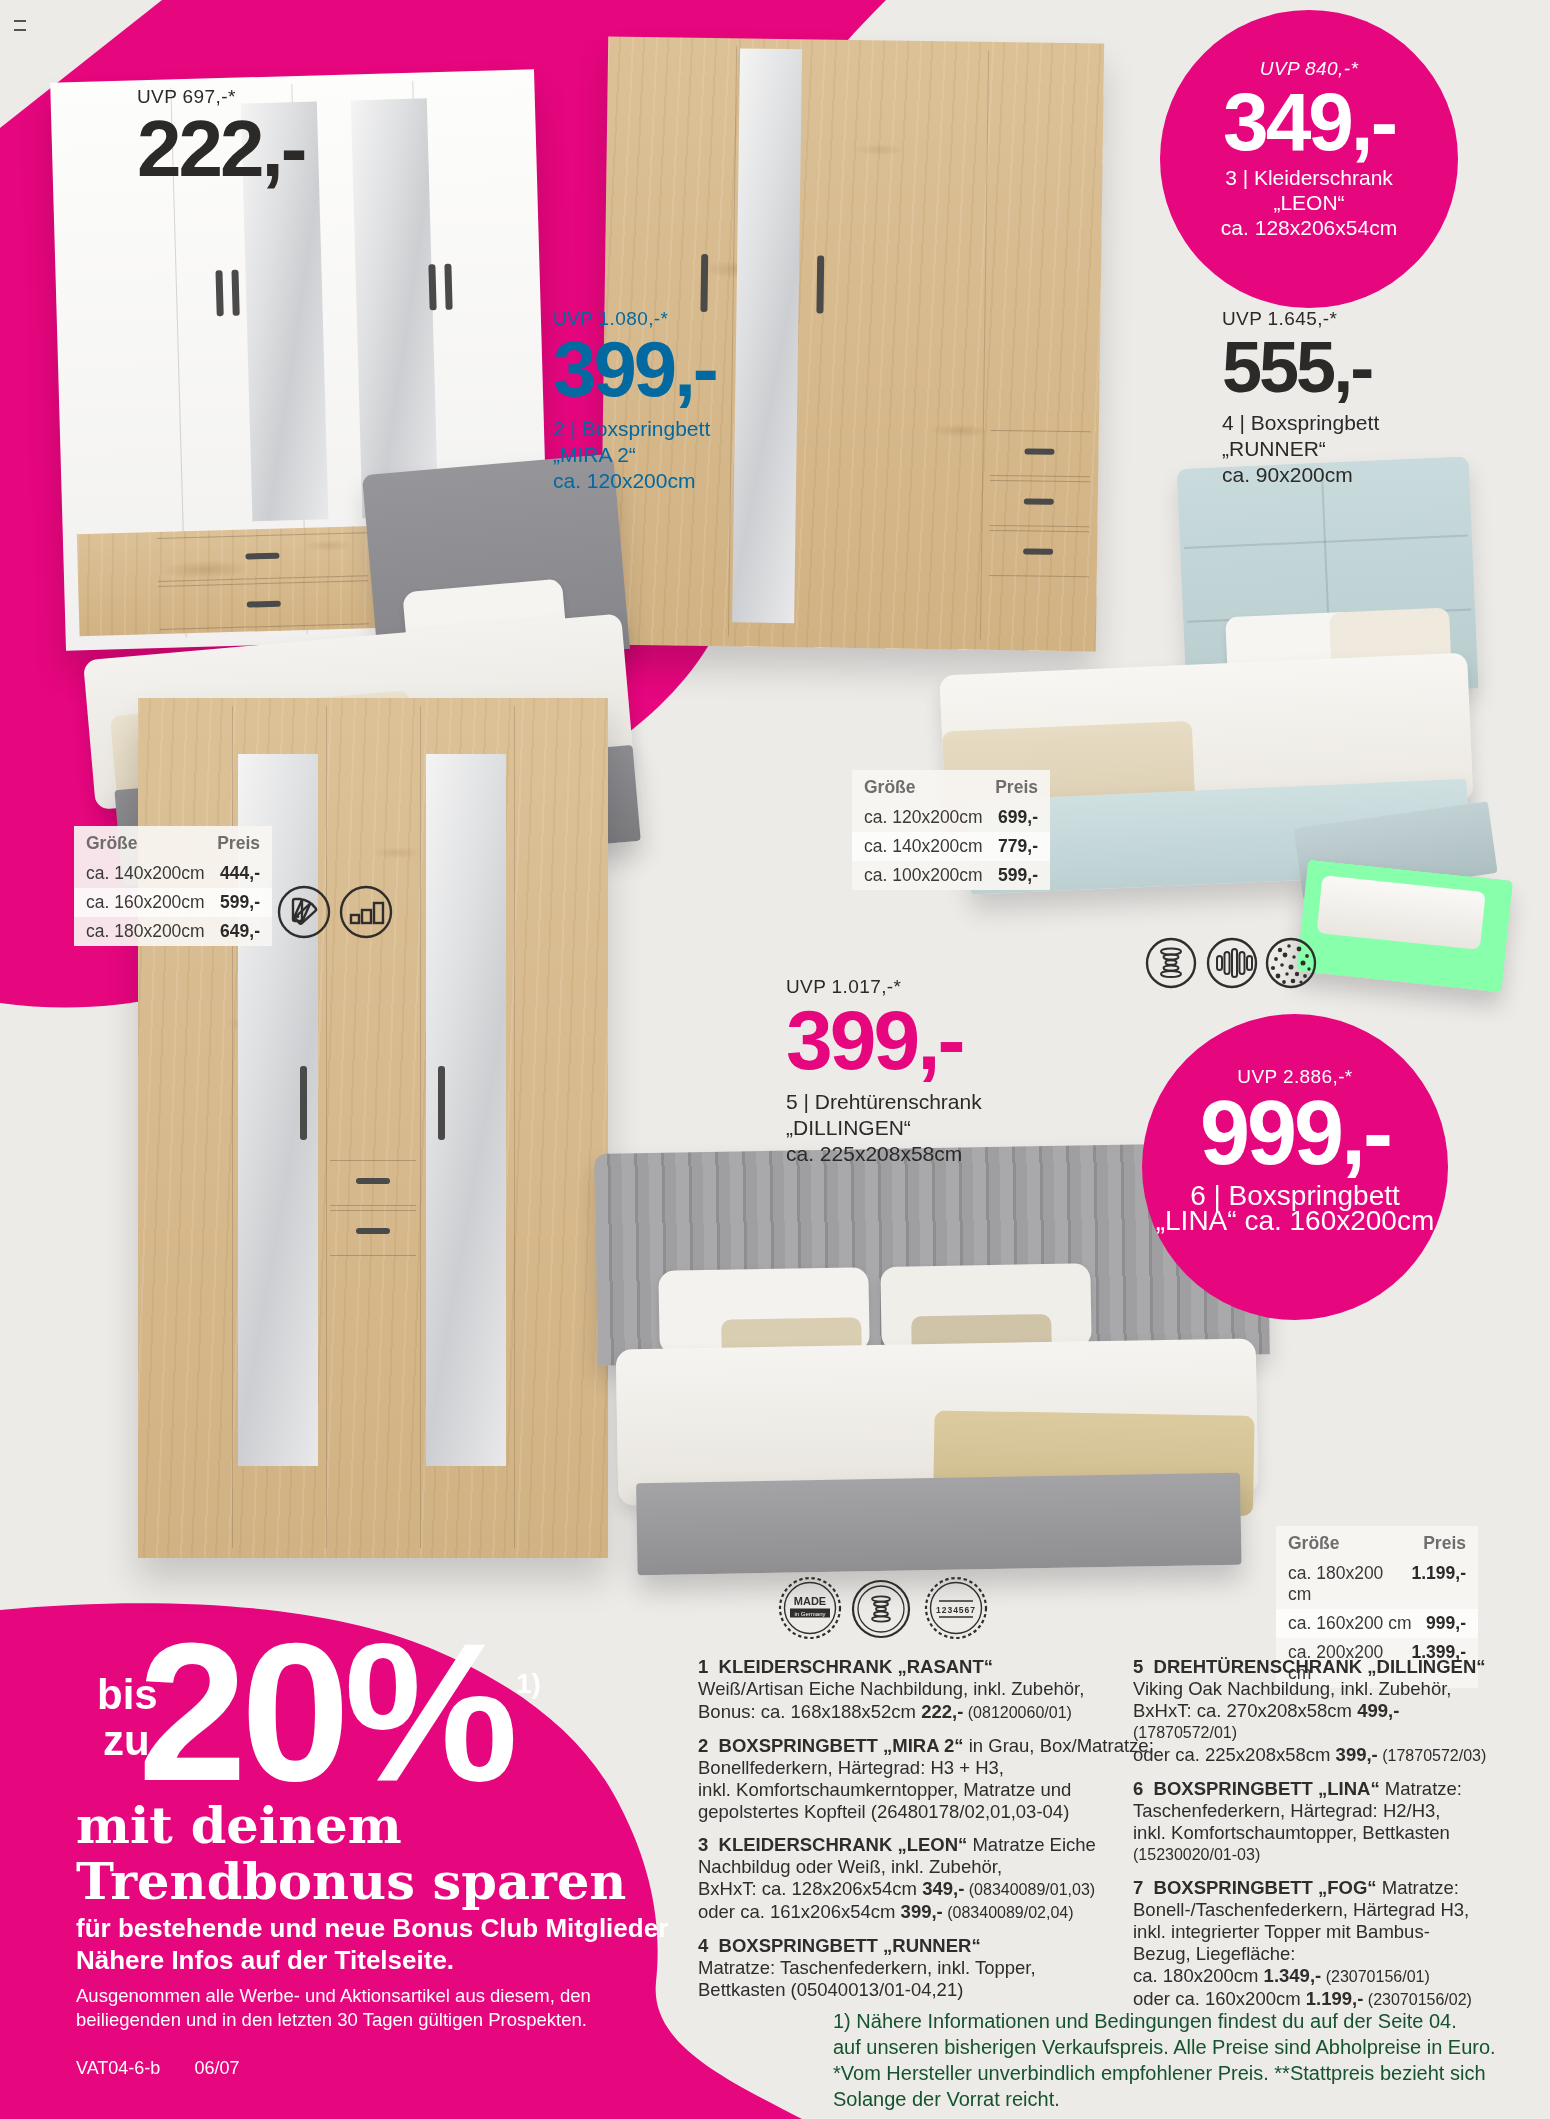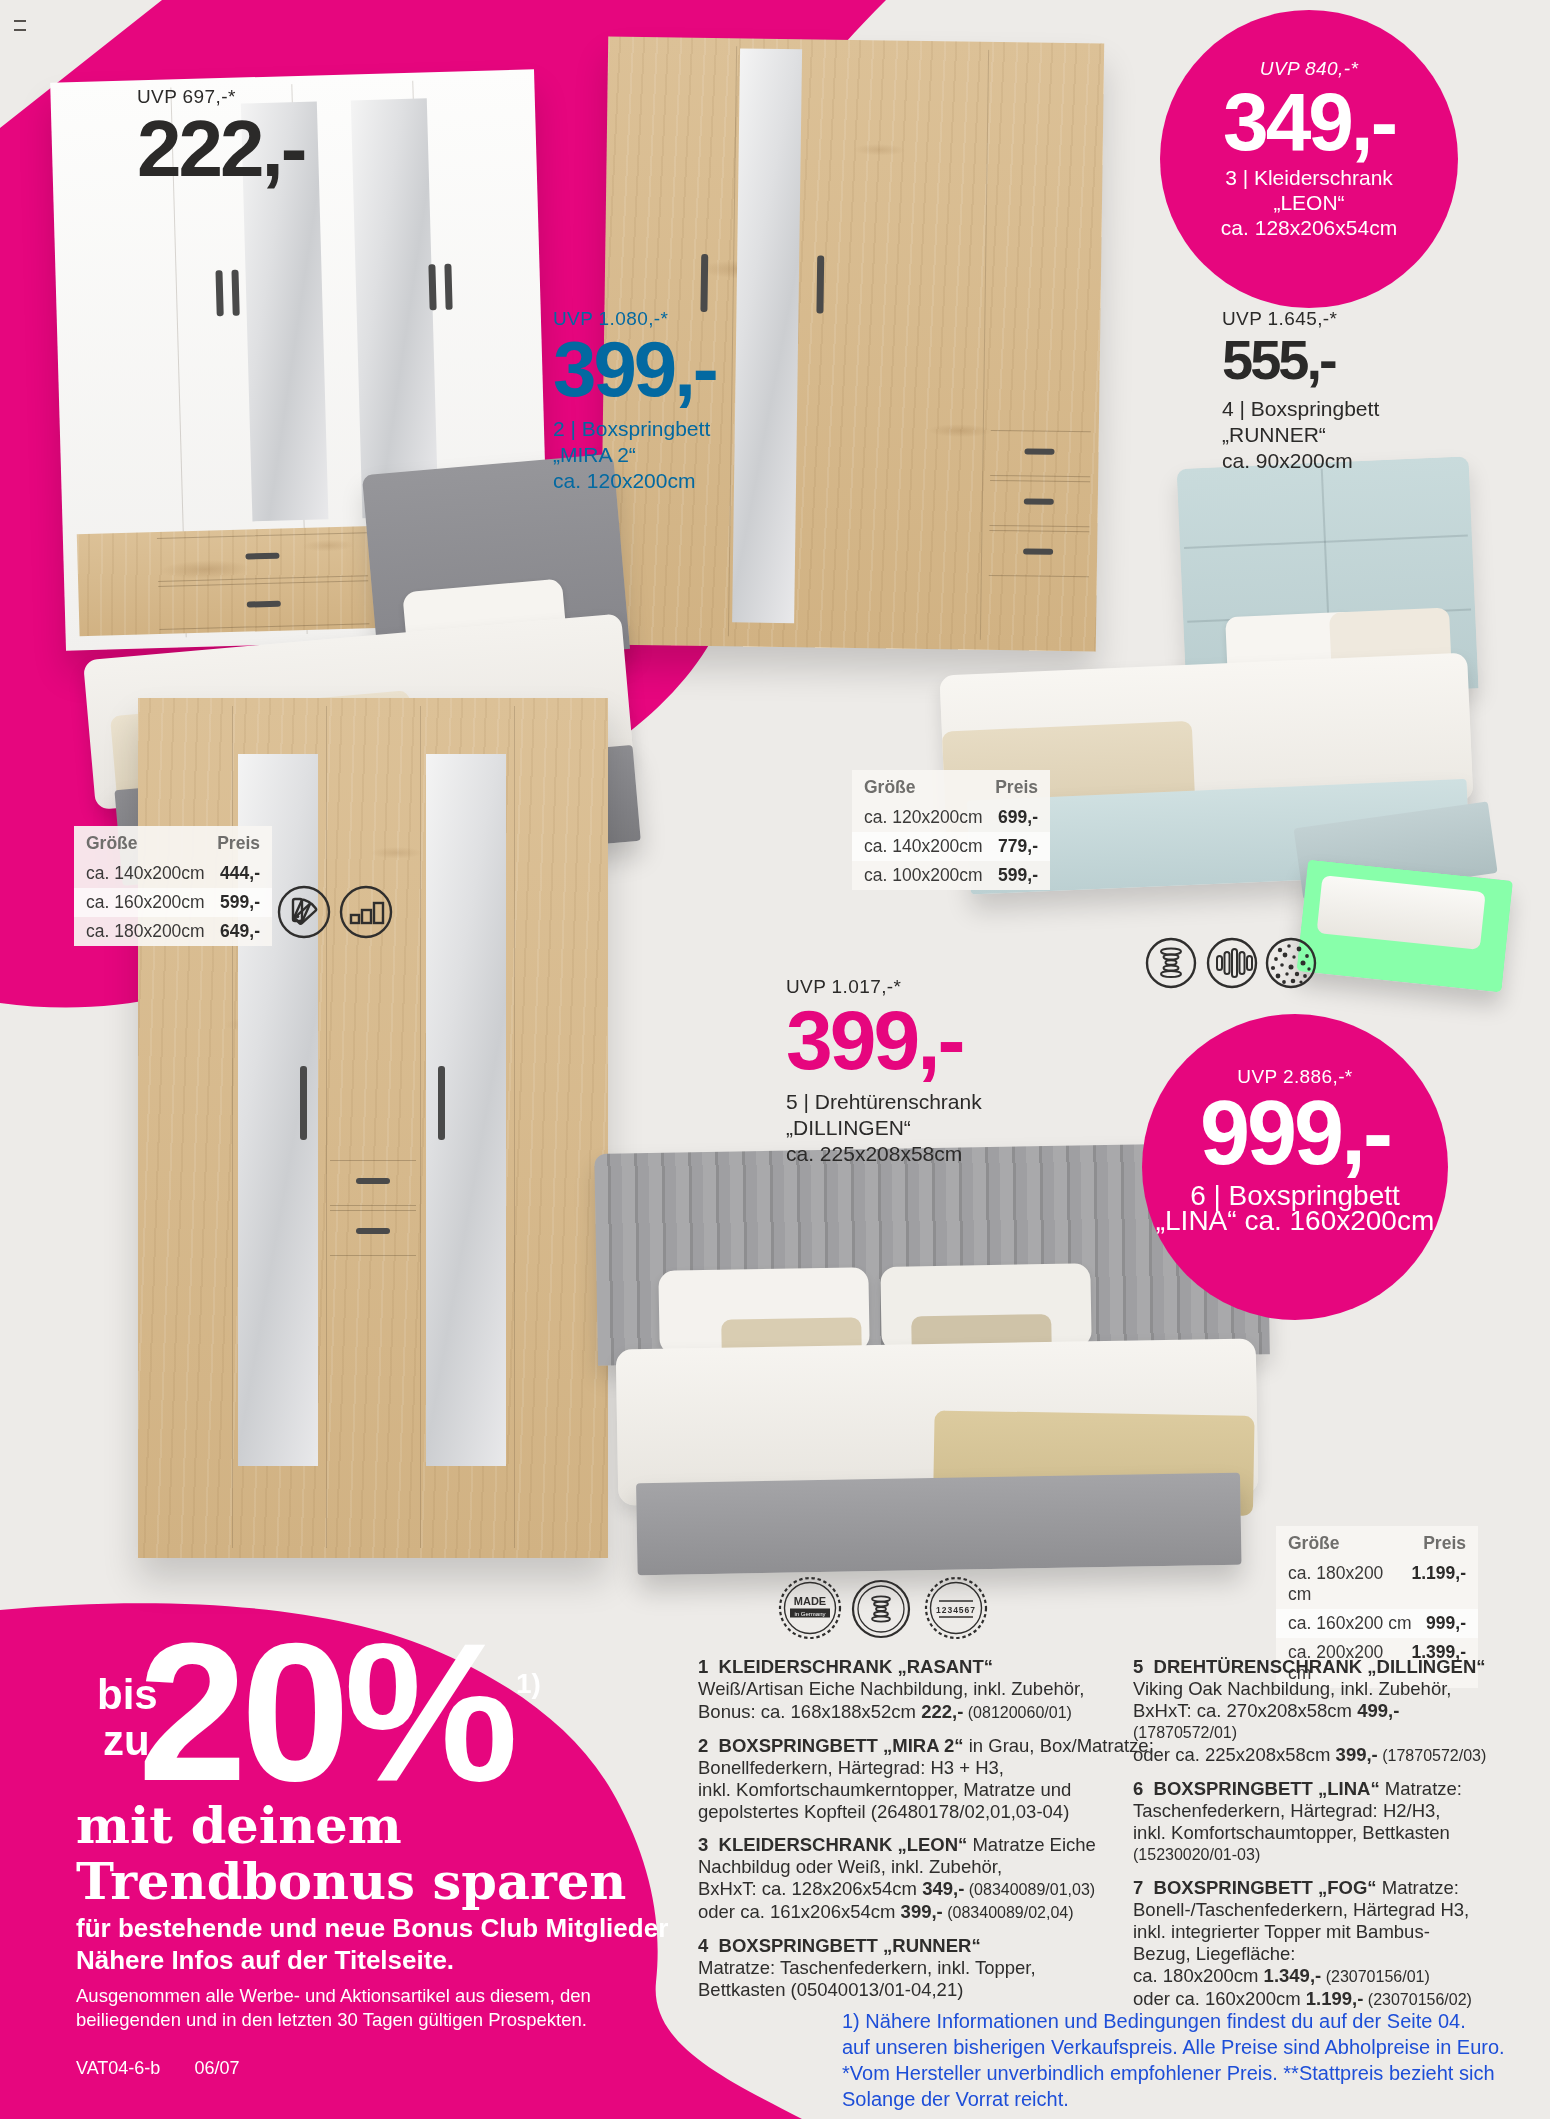--- a/index.html
+++ b/index.html
@@ -40,21 +40,21 @@
   
   .promo-bis{position:absolute;left:97px;top:1672px;color:#fff;font-weight:700;font-size:42px;line-height:46px;}
   .promo-pct{position:absolute;left:138px;top:1628px;color:#fff;font-weight:800;font-size:196px;line-height:170px;letter-spacing:-6px;}
   .promo-sup{position:absolute;left:516px;top:1668px;color:#fff;font-weight:700;font-size:28px;}
   .promo-h{position:absolute;color:#fff;font-family:"DejaVu Serif",serif;font-weight:700;font-size:51px;line-height:56px;white-space:nowrap;}
   .promo-sub{position:absolute;left:76px;top:1912px;color:#fff;font-weight:700;font-size:26px;line-height:32px;white-space:nowrap;}
   .promo-fine{position:absolute;left:76px;top:1984px;color:#fff;font-size:18.5px;line-height:24px;white-space:nowrap;}
   .footer{position:absolute;left:76px;top:2058px;color:#fff;font-size:18px;}
   .footer span{margin-right:34px;}
 
-  .footnote{position:absolute;left:833px;top:2008px;font-size:20px;line-height:26px;color:#1d4ed8;white-space:nowrap;margin-left:9px;}
+  .footnote{position:absolute;left:833px;top:2008px;font-size:20px;line-height:26px;color:#14532d;white-space:nowrap;}
 
   
   .ic{fill:none;stroke:#2f2e2d;stroke-width:2.4px;}
   .ic-thin{fill:none;stroke:#2f2e2d;stroke-width:1.4px;}
 
   
   .prod{position:absolute;box-shadow:0 22px 34px rgba(0,0,0,.16);}
   .wood{background:
      radial-gradient(ellipse 70px 14px at 28% 38%, rgba(135,95,50,.22), transparent 65%),
      radial-gradient(ellipse 50px 10px at 72% 64%, rgba(135,95,50,.20), transparent 65%),
@@ -196,21 +196,21 @@
     <div class="bigprice" style="font-size:78px;">399,-</div>
     <div class="plines">
       <div>2 | Boxspringbett</div>
       <div>„MIRA 2“</div>
       <div>ca. 120x200cm</div>
     </div>
   </div>
 
   <div class="offer dark" style="left:1222px;top:308px;">
     <div class="uvp">UVP 1.645,-*</div>
-    <div class="bigprice" style="font-size:56px;">555,-</div>
+    <div class="bigprice" style="font-size:72px;">555,-</div>
     <div class="plines">
       <div>4 | Boxspringbett</div>
       <div>„RUNNER“</div>
       <div>ca. 90x200cm</div>
     </div>
   </div>
 
   <div class="offer dark" style="left:786px;top:976px;">
     <div class="uvp">UVP 1.017,-*</div>
     <div class="bigprice pinktxt" style="font-size:84px;">399,-</div>

